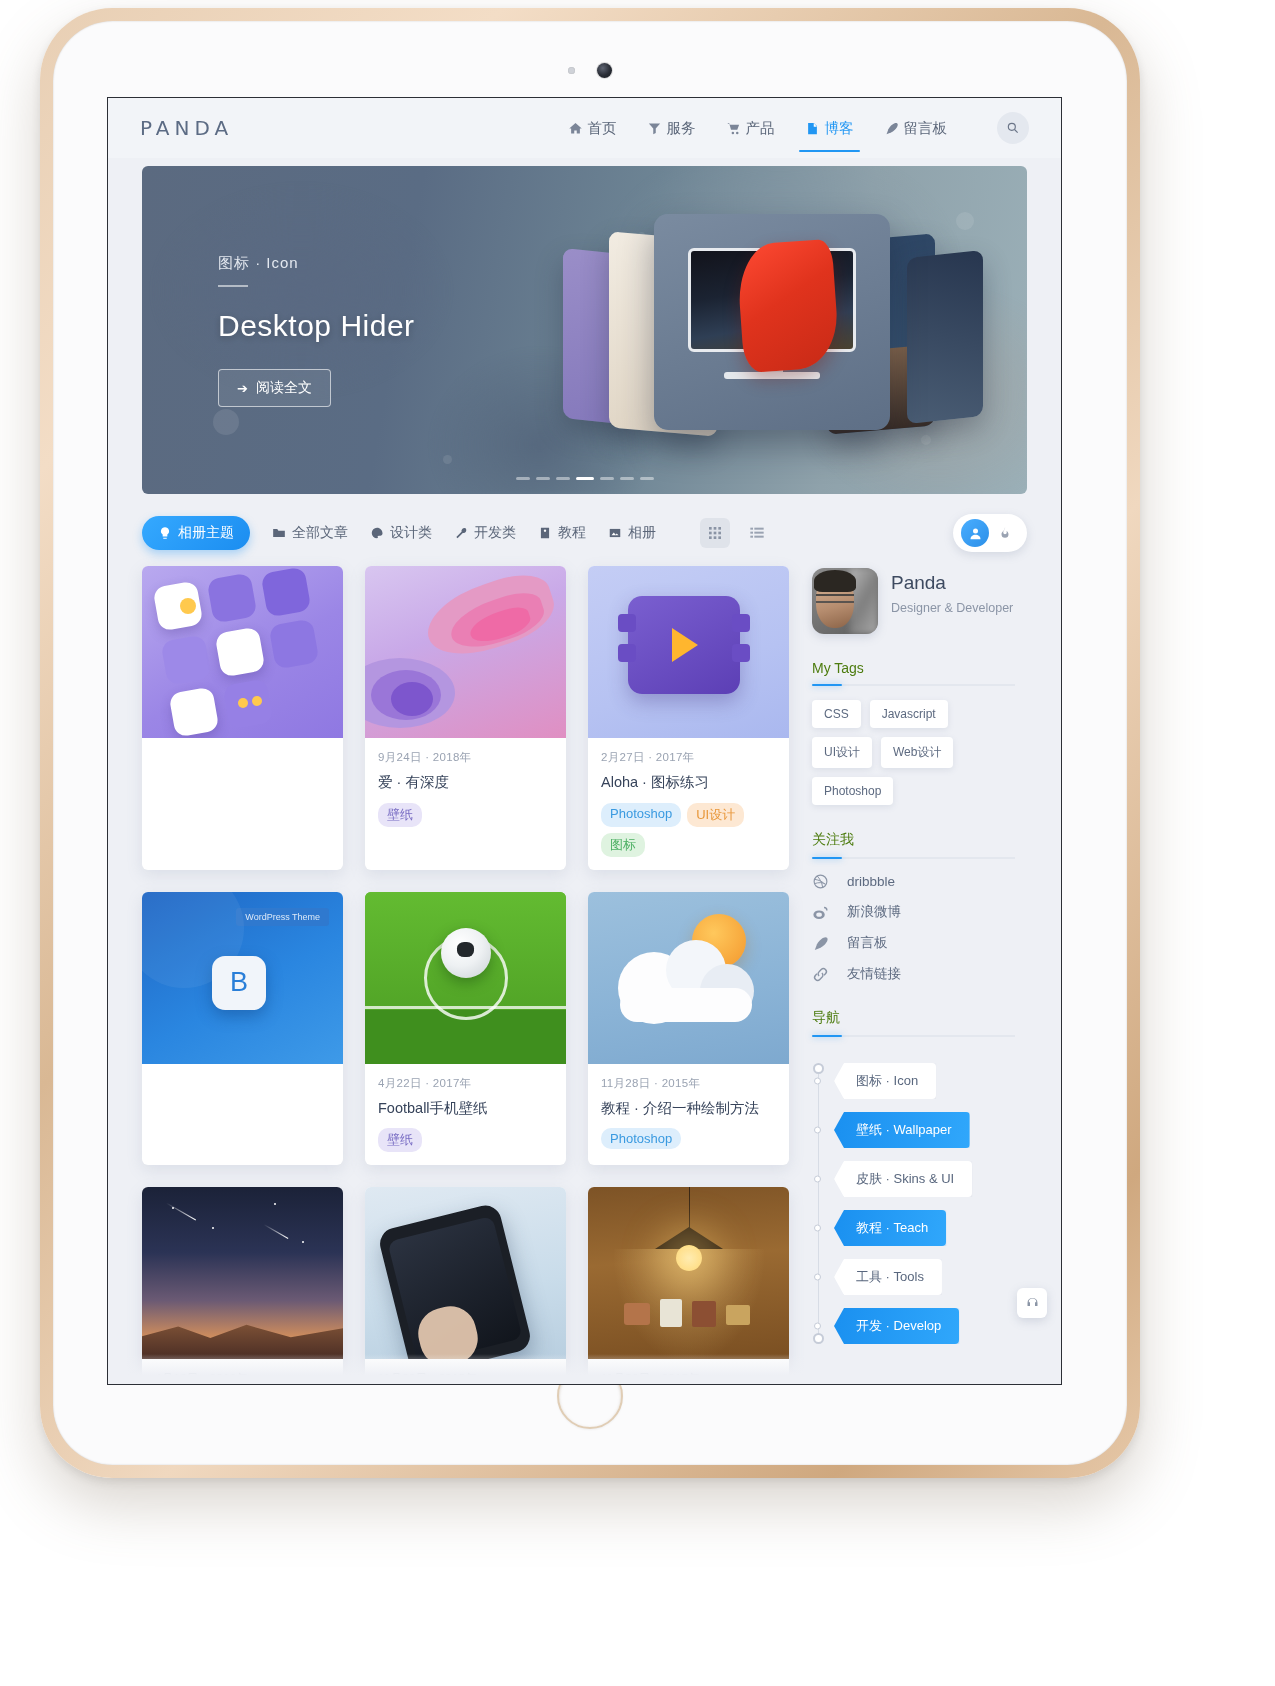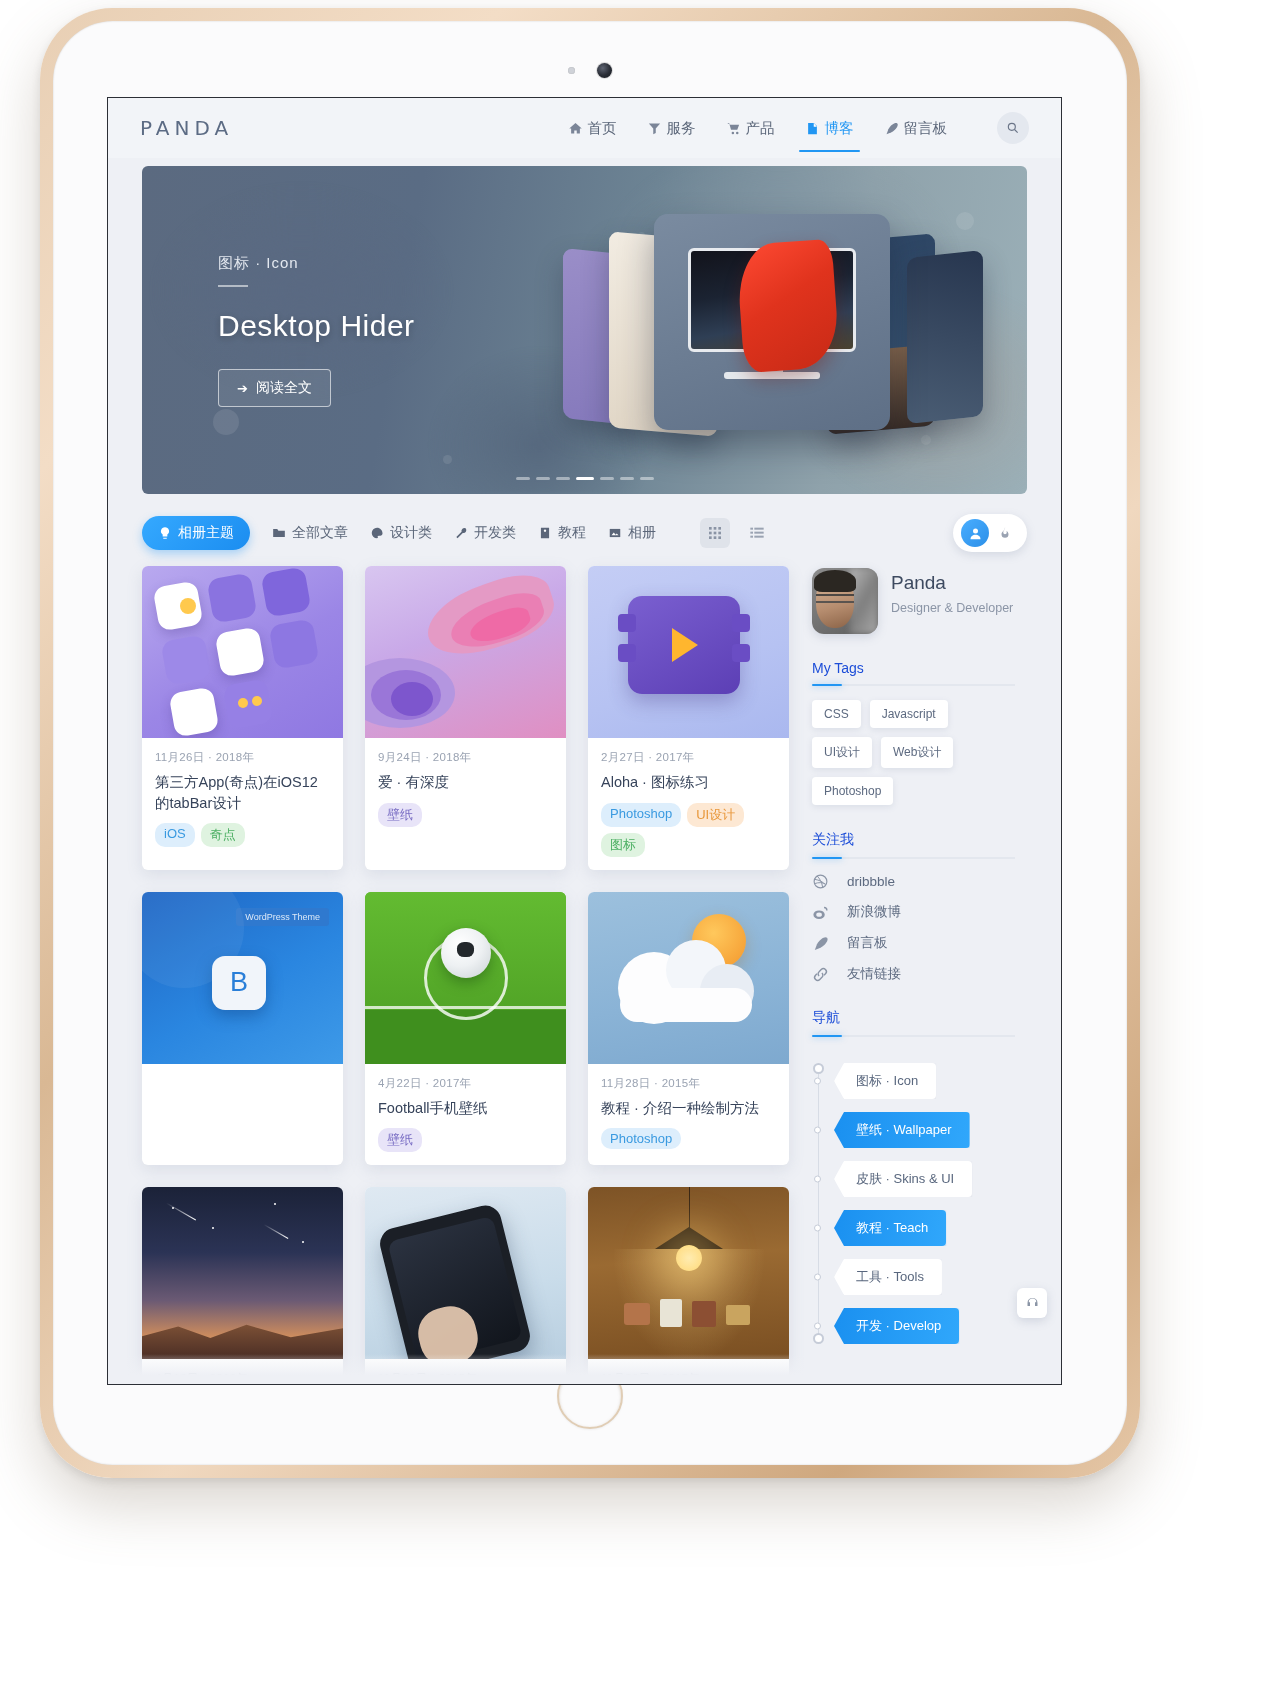--- a/index.html
+++ b/index.html
@@ -252,21 +252,21 @@
   }
   .avatar .bg-blur {
     position: absolute; right: 0; top: 0; width: 28px; height: 100%;
     background: linear-gradient(120deg, #b9b9b9, #7e7e7e, #a9a9a9);
     filter: blur(3px);
   }
   .profile-name { font-size: 19px; color: #3d4a60; margin-top: 4px; }
   .profile-role { font-size: 12.5px; color: #8b95a6; line-height: 1.45; margin-top: 5px; }
 
   .sec { margin-top: 26px; }
-  .sec-title { font-size: 14px; color: #1d4ed8; padding-bottom: 8px; }
+  .sec-title { font-size: 14px; color: #4d7c0f; padding-bottom: 8px; }
   .sec-rule { height: 2px; background: #e3e7ee; position: relative; }
   .sec-rule::after { content: ""; position: absolute; left: 0; top: 0; width: 30px; height: 2px;
     background: #2196f3; border-radius: 2px; box-shadow: 0 0 6px rgba(33,150,243,.5); }
 
   .tag-cloud { margin-top: 14px; display: flex; flex-wrap: wrap; gap: 9px; }
   .tag-cloud span {
     background: #fff; color: #5d6a80; font-size: 12px; padding: 7px 12px; border-radius: 4px;
     box-shadow: 0 2px 6px rgba(120,132,160,.16); cursor: pointer;
   }
 
@@ -526,28 +526,20 @@
             <div class="sq" style="left:122px;top:4px;width:44px;height:44px;background:#7f66dc;transform:rotate(-10deg);"></div>
             <div class="sq" style="left:22px;top:72px;width:44px;height:44px;background:#9d89e8;transform:rotate(-10deg);"></div>
             <div class="sq" style="left:76px;top:64px;width:44px;height:44px;background:#fff;transform:rotate(-10deg);box-shadow:0 5px 12px rgba(60,40,120,.25);"></div>
             <div class="sq" style="left:130px;top:56px;width:44px;height:44px;background:#8d77e2;transform:rotate(-10deg);"></div>
             <div class="sq" style="left:30px;top:124px;width:44px;height:44px;background:#fff;transform:rotate(-10deg);box-shadow:0 5px 12px rgba(60,40,120,.25);"></div>
             <div class="sq" style="left:84px;top:116px;width:44px;height:44px;background:#9680e5;transform:rotate(-10deg);"></div>
             <div class="blob" style="left:38px;top:32px;width:16px;height:16px;background:#ffc94d;"></div>
             <div class="blob" style="left:96px;top:132px;width:10px;height:10px;background:#ffc94d;"></div>
             <div class="blob" style="left:110px;top:130px;width:10px;height:10px;background:#ffc94d;"></div>
           </div>
-          <div class="card-body">
-            <div class="card-date">11月26日 · 2018年</div>
-            <div class="card-title">第三方App(奇点)在iOS12的tabBar设计</div>
-            <div class="card-tags">
-              <span class="tg blue">iOS</span>
-              <span class="tg green">奇点</span>
-            </div>
-          </div>
         </div>
 
         <div class="card">
           <div class="card-img art-love">
             <div class="blob" style="left:-20px;top:92px;width:110px;height:70px;background:#b496e0;border-radius:50%;"></div>
             <div class="blob" style="left:6px;top:104px;width:70px;height:50px;background:#9a76d8;border-radius:50%;"></div>
             <div class="blob" style="left:26px;top:116px;width:42px;height:34px;background:#7d56cd;border-radius:50%;"></div>
             <div class="blob" style="left:60px;top:18px;width:130px;height:64px;background:#e49ac5;border-radius:60% 40% 48% 52%;transform:rotate(-18deg);"></div>
             <div class="blob" style="left:84px;top:34px;width:96px;height:42px;background:#ea7fb4;border-radius:60% 40% 48% 52%;transform:rotate(-18deg);"></div>
             <div class="blob" style="left:104px;top:46px;width:62px;height:26px;background:#ef6aa6;border-radius:60% 40% 48% 52%;transform:rotate(-18deg);"></div>

